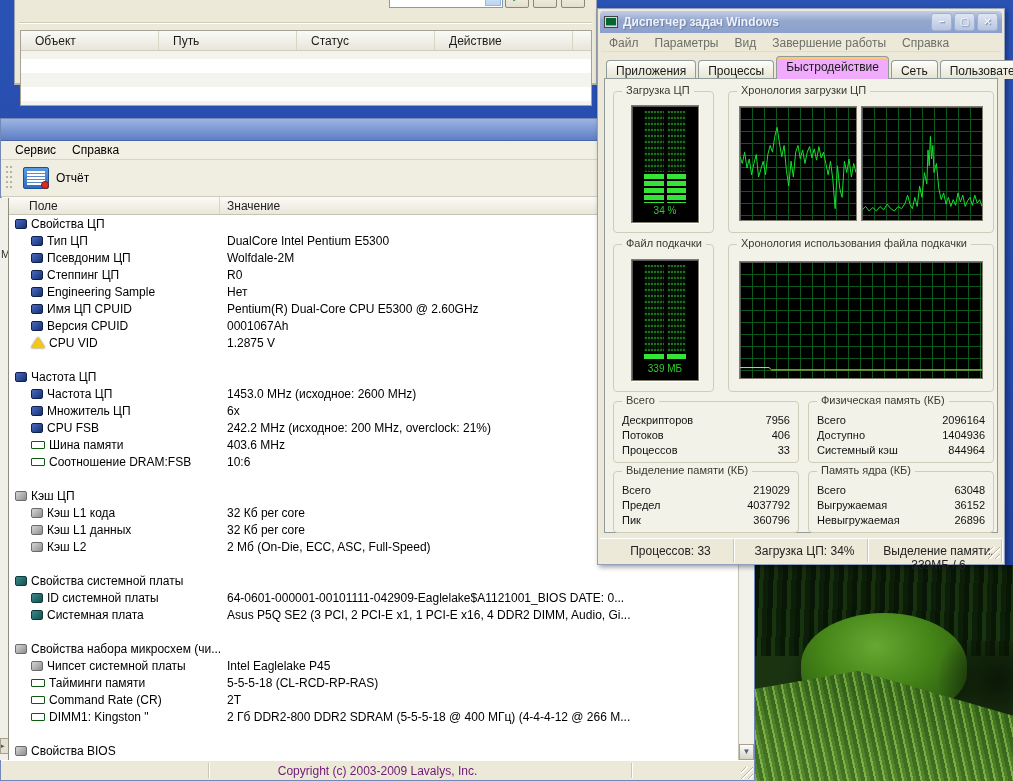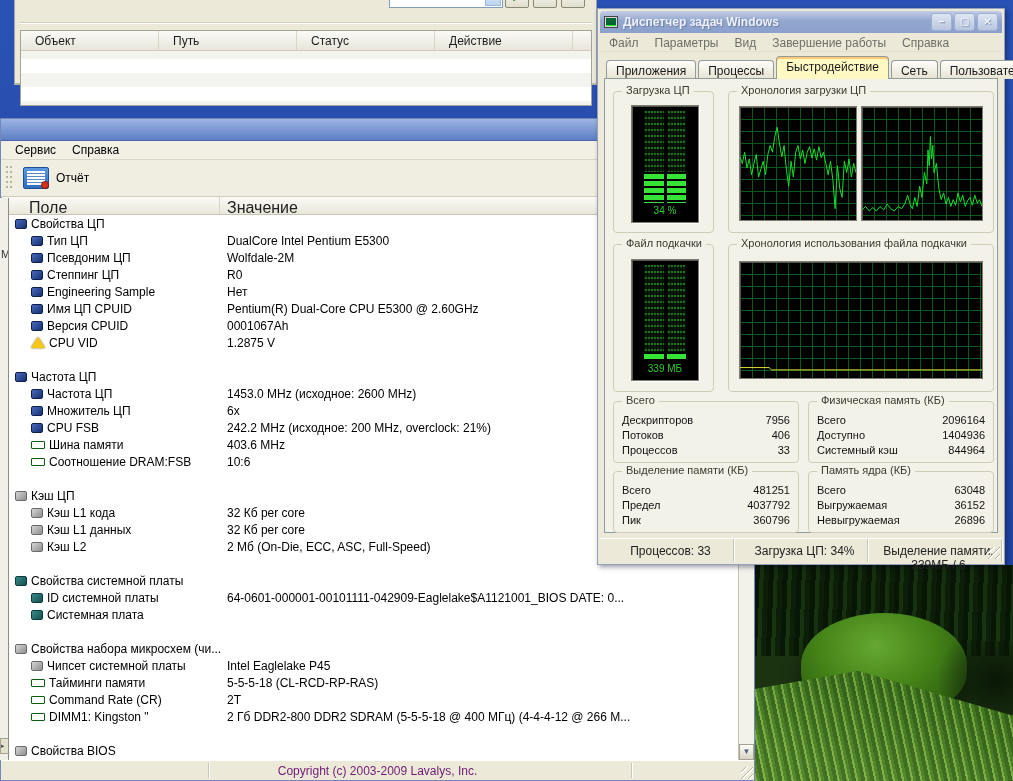--- a/index.html
+++ b/index.html
@@ -65,21 +65,21 @@
   .report-ico { width:26px; height:22px; background:linear-gradient(#5a9ae0,#2f6cc0); border:1px solid #1d4e96;
     border-radius:2px; position:relative; }
   .report-ico::before { content:""; position:absolute; left:3px; top:3px; right:3px; bottom:3px; background:#fff;
     background-image:repeating-linear-gradient(to bottom,transparent 0 2px,#5c89c8 2px 3px); }
   .report-ico::after { content:""; position:absolute; right:-1px; bottom:-1px; width:6px; height:6px;
     background:#d83020; border-radius:50%; border:1px solid #8c1408; }
 
   .ev-body { flex:1; display:flex; position:relative; overflow:hidden; }
   .ev-tablewrap { flex:1; display:flex; flex-direction:column; border-left:1px solid #9aa1a8; }
   .ev-thead { height:18px; display:flex; background:linear-gradient(#fbfaf6,#e9e7da);
-    border-bottom:1px solid #c6c3b4; font-size:16px; color:#222; flex:0 0 18px; }
+    border-bottom:1px solid #c6c3b4; font-size:12px; color:#222; flex:0 0 18px; }
   .ev-thead .c1 { width:218px; padding:2px 0 0 27px; border-right:1px solid #d8d5c6; }
   .ev-thead .c2 { flex:1; padding:2px 0 0 7px; border-right:1px solid #d8d5c6; }
   .ev-rows { flex:1; background:#fff; overflow:hidden; font-size:12px; }
   .ev-row { height:17px; display:flex; align-items:center; white-space:nowrap; }
   .ev-row .lab { display:flex; align-items:center; gap:4px; width:218px; overflow:hidden; flex:0 0 218px; }
   .ev-row .val { padding-left:7px; overflow:hidden; text-overflow:ellipsis; flex:1; }
   .ev-row.group .lab { padding-left:13px; }
   .ev-row.item  .lab { padding-left:29px; }
   .ev-row.blank { height:17px; }
 
@@ -122,21 +122,21 @@
   .tm-ico::before { content:""; position:absolute; inset:1px; background:#063; box-shadow:inset 0 -1px 0 #2e2; }
   .cap-btns { margin-left:auto; display:flex; gap:2px; }
   .cap { width:21px; height:18px; border-radius:3px; background:linear-gradient(#dfe6f2,#b9c6e0);
     border:1px solid #9fb0d4; color:#fff; font-size:10px; text-align:center; line-height:16px; }
   .tm-menubar { position:absolute; left:3px; top:25px; right:3px; height:18px; display:flex; align-items:center;
     background:#ece9d8; border-bottom:1px solid #e0ddc9; color:#6e6e68; font-size:12px; }
   .tm-menubar .mi { padding:2px 8px; }
   .tm-tabs { position:absolute; left:8px; top:48px; right:6px; height:22px; display:flex; align-items:flex-end; gap:2px; font-size:12px; }
   .tab { padding:3px 9px 2px; background:linear-gradient(#fefefb,#e6e3d0); border:1px solid #919b9c;
     border-bottom:none; border-radius:4px 4px 0 0; height:19px; color:#1a1a1a; }
-  .tab.active { height:23px; background:#fef9c3; border-color:#919b9c; position:relative; z-index:2;
+  .tab.active { height:23px; background:#f0abfc; border-color:#919b9c; position:relative; z-index:2;
     box-shadow:inset 0 2px 0 #f9a padding-box; box-shadow:inset 0 2px 0 #ffc873; }
   .tm-page { position:absolute; left:6px; top:69px; right:6px; bottom:31px; background:#f3f2e8;
     border:1px solid #919b9c; }
 
   .gbox { position:absolute; border:1px solid #cfcdb9; border-radius:4px; }
   .gbox > .glabel { position:absolute; top:-8px; left:8px; background:#f3f2e8; padding:0 4px; font-size:11px; color:#39392f; }
 
   .blackpanel { background:#000; border:1px solid #7e7c6e; box-shadow:inset 1px 1px 0 #555, 1px 1px 0 #fff; }
   .meter { display:flex; flex-direction:column; }
   .ledwrap { flex:1; display:flex; gap:3px; padding:5px 12px 2px; }
@@ -398,20 +398,21 @@
               <span>ID системной платы</span>
             </span>
             <span class="val">64-0601-000001-00101111-042909-Eaglelake$A1121001_BIOS DATE: 0...</span>
           </div>
 
           <div class="ev-row item">
             <span class="lab">
               <span class="tbl-icon ic-board"></span>
               <span>Системная плата</span>
             </span>
+            <span class="val">Asus P5Q SE2  (3 PCI, 2 PCI-E x1, 1 PCI-E x16, 4 DDR2 DIMM, Audio, Gi...</span>
           </div>
 
           <div class="ev-row blank">
             <span class="lab">
               <span class="tbl-icon"></span>
               <span></span>
             </span>
             <span class="val"></span>
           </div>
 
@@ -614,21 +615,21 @@
           </div>
         </div>
     </div>
 
     <div class="gbox" style="left:8px; top:392px; width:186px; height:62px;">
       <span class="glabel">Выделение памяти (КБ)</span>
       <div class="statrows">
 
       <div class="statrow">
             <span>Всего</span>
-            <span>481251</span>
+            <span>219029</span>
           </div>
           <div class="statrow">
             <span>Предел</span>
             <span>4037792</span>
           </div>
           <div class="statrow">
             <span>Пик</span>
             <span>360796</span>
           </div>
         </div>

